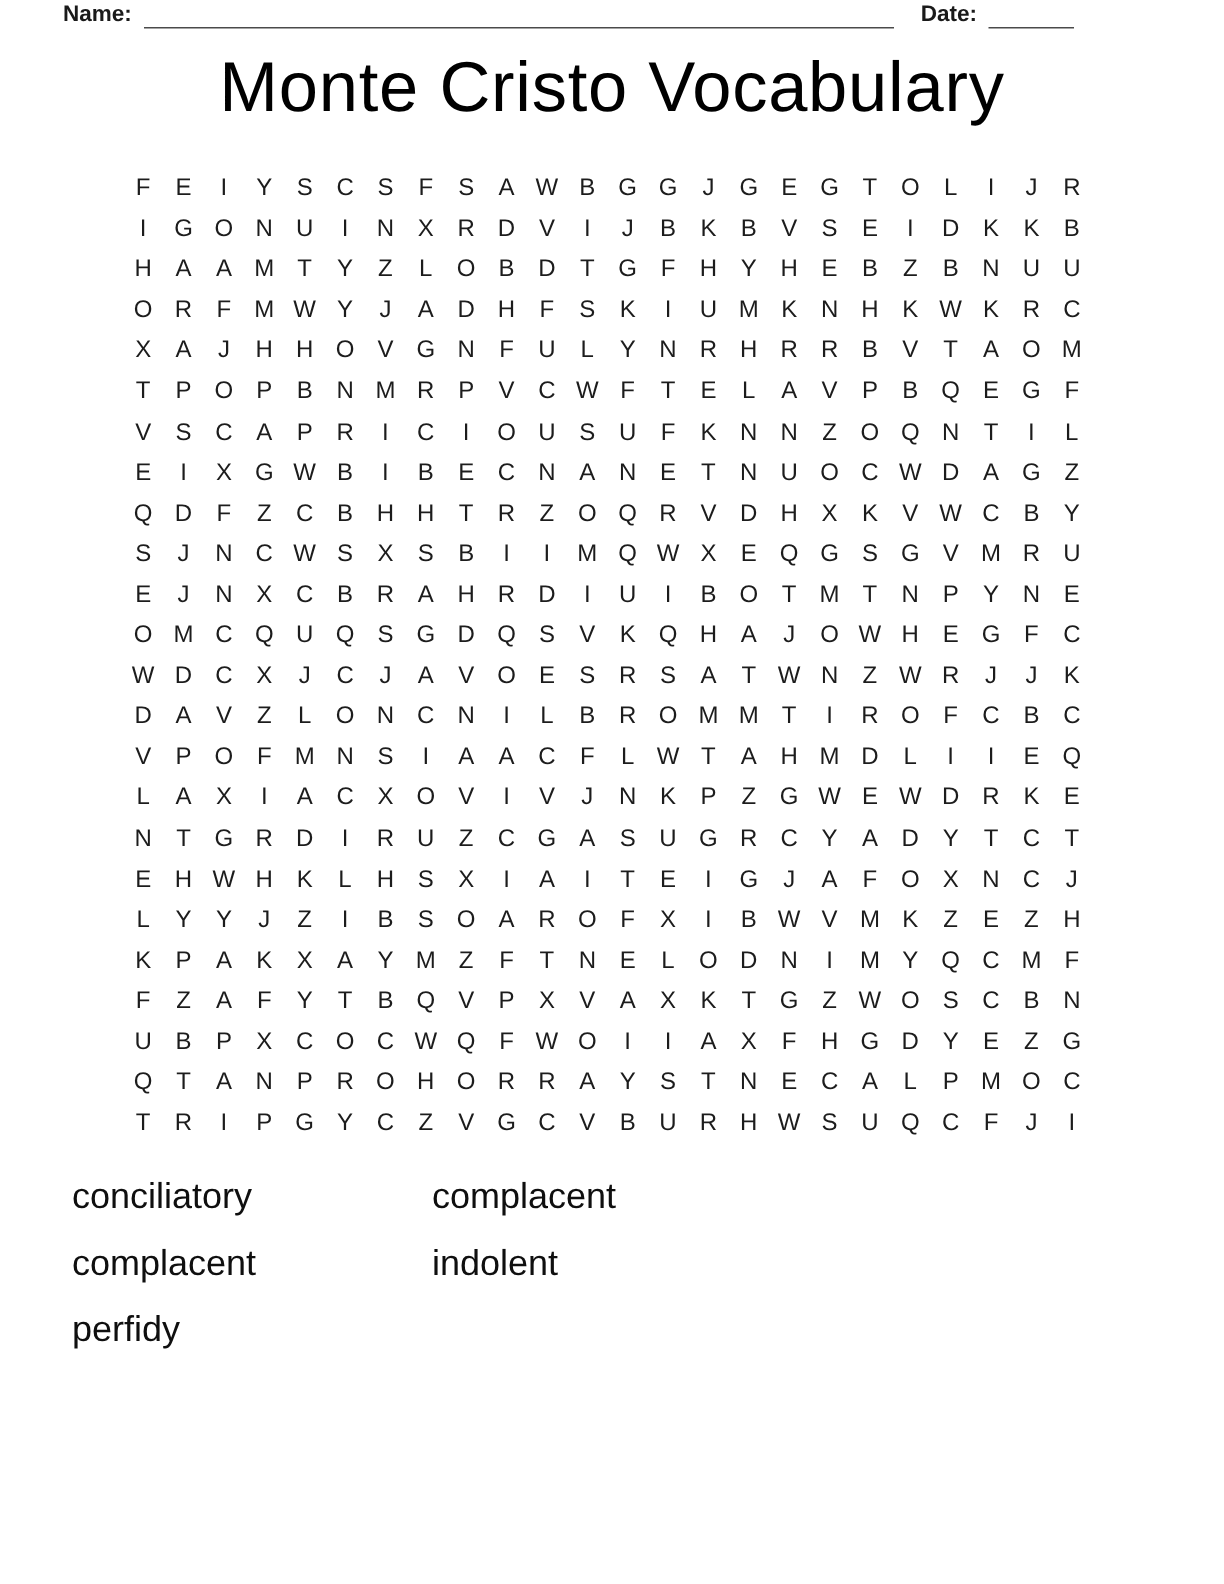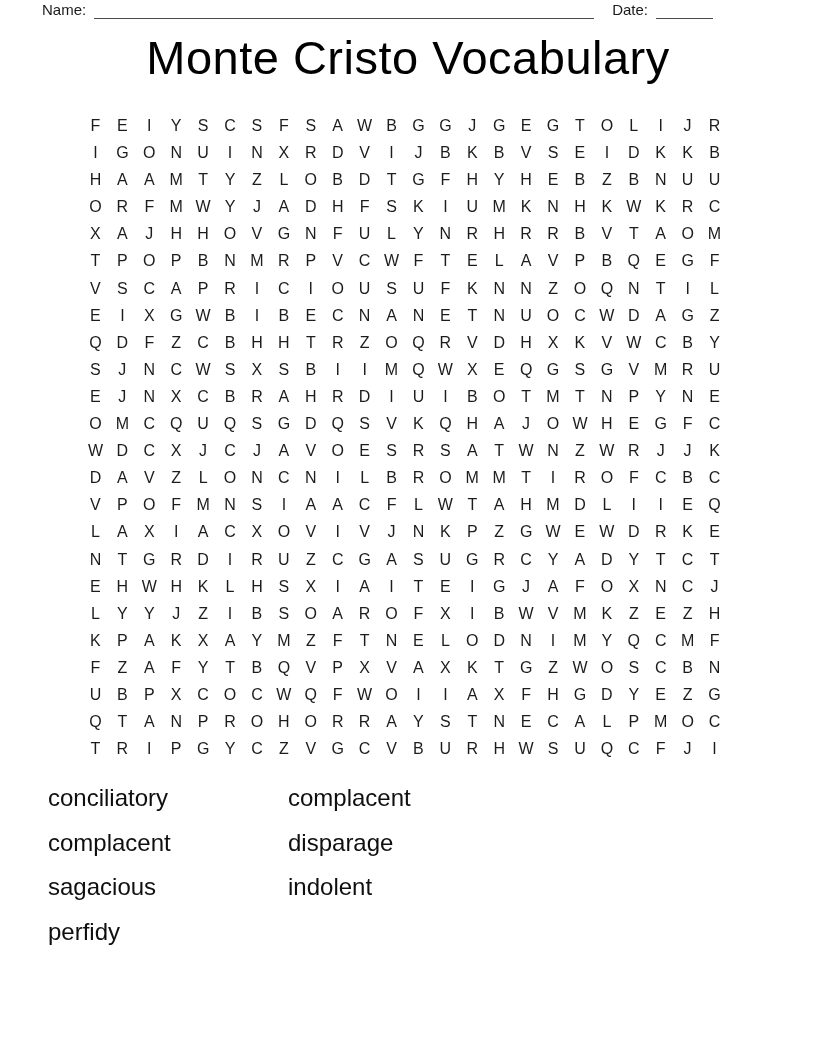--- a/index.html
+++ b/index.html
@@ -22,20 +22,21 @@
     left: 42px;
     width: 695px;
     display: flex;
     align-items: flex-end;
     font-size: 15px;
   }
   .topbar .label {
     line-height: 18px;
     white-space: nowrap;
     color: #1a1a1a;
+    font-weight: bold;
   }
   .blank-line {
     border-bottom: 1.5px solid #4a4a4a;
     height: 15px;
     display: inline-block;
   }
   .name-line {
     width: 500px;
     margin-left: 8px;
     margin-right: 18px;
@@ -677,21 +678,19 @@
     <span class="cell">C</span>
     <span class="cell">F</span>
     <span class="cell">J</span>
     <span class="cell">I</span>
   </div>
 
 <div class="words" id="words">
     <div class="word-col">
       <div class="word">conciliatory</div>
       <div class="word">complacent</div>
-      <div class="word">sagacious</div>
       <div class="word">perfidy</div>
     </div>
     <div class="word-col">
       <div class="word">complacent</div>
-      <div class="word">disparage</div>
       <div class="word">indolent</div>
     </div>
   </div>
 
 </body></html>

